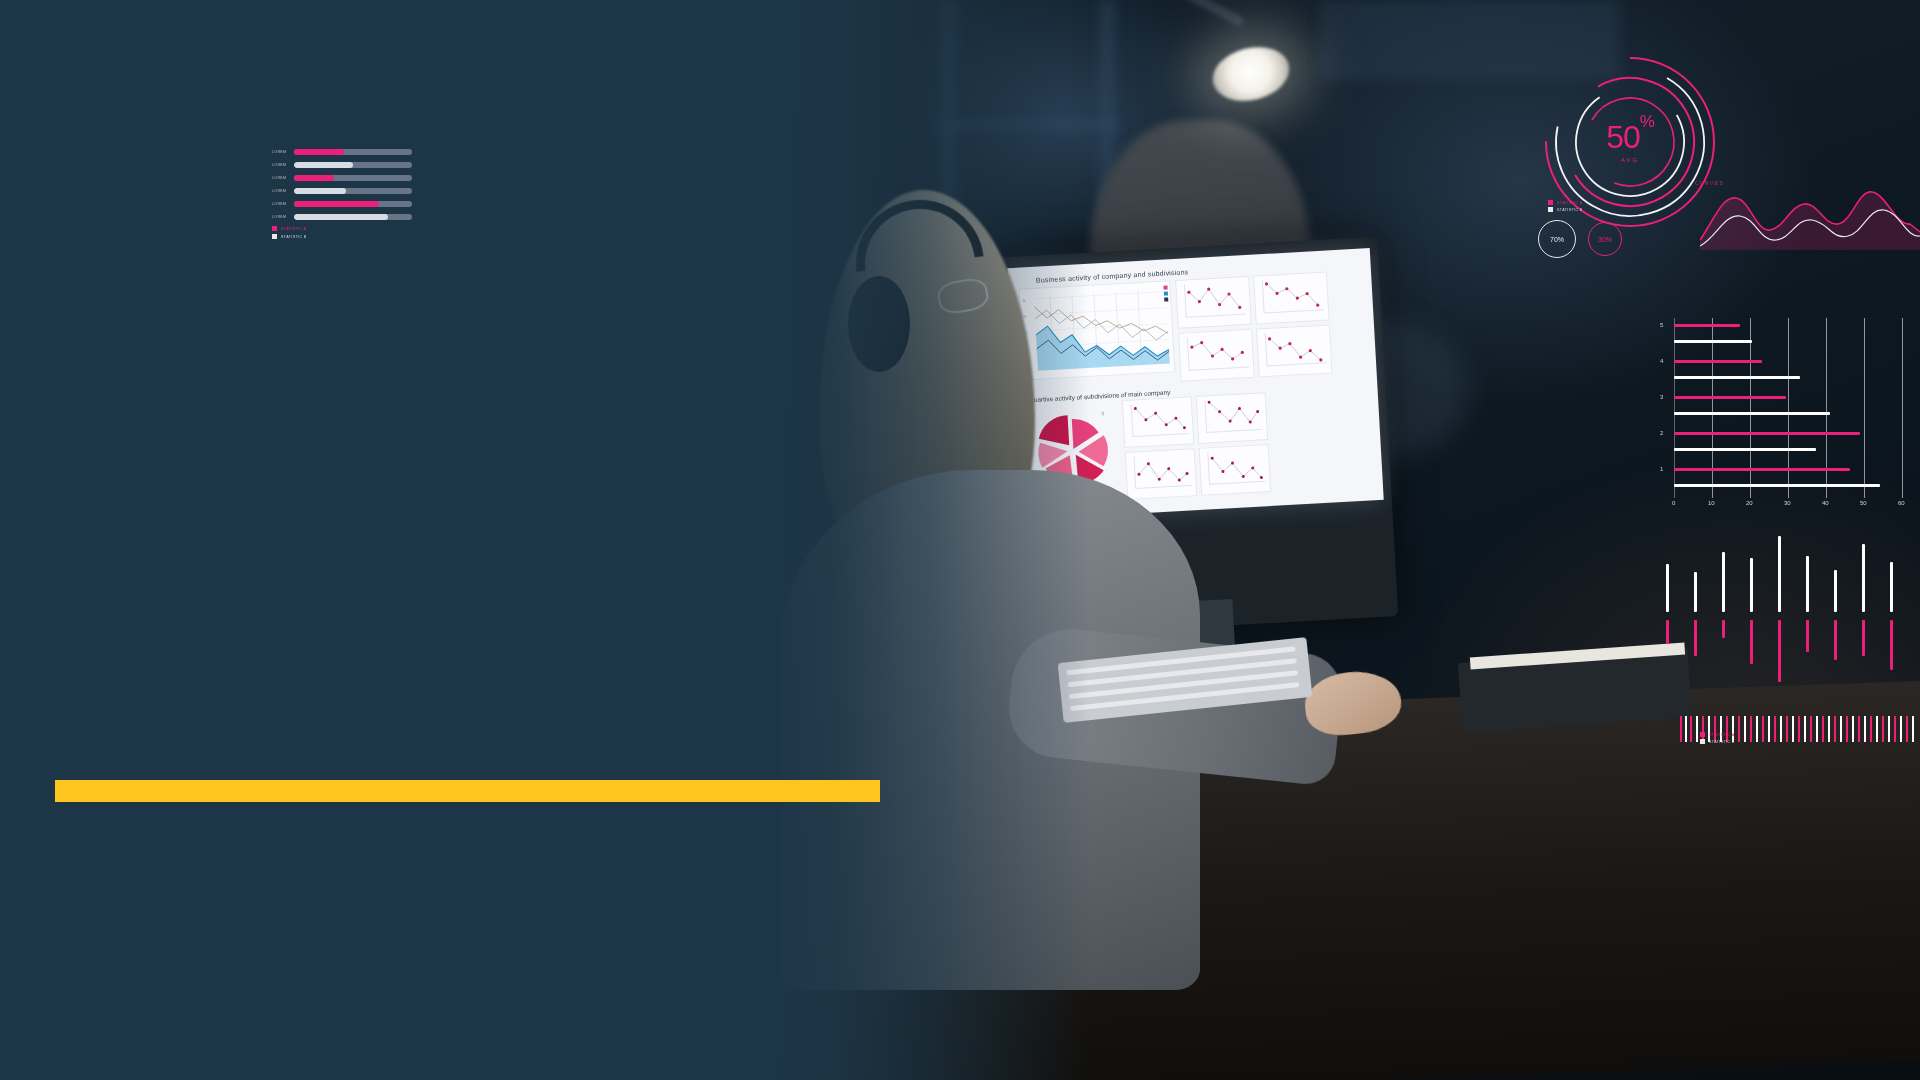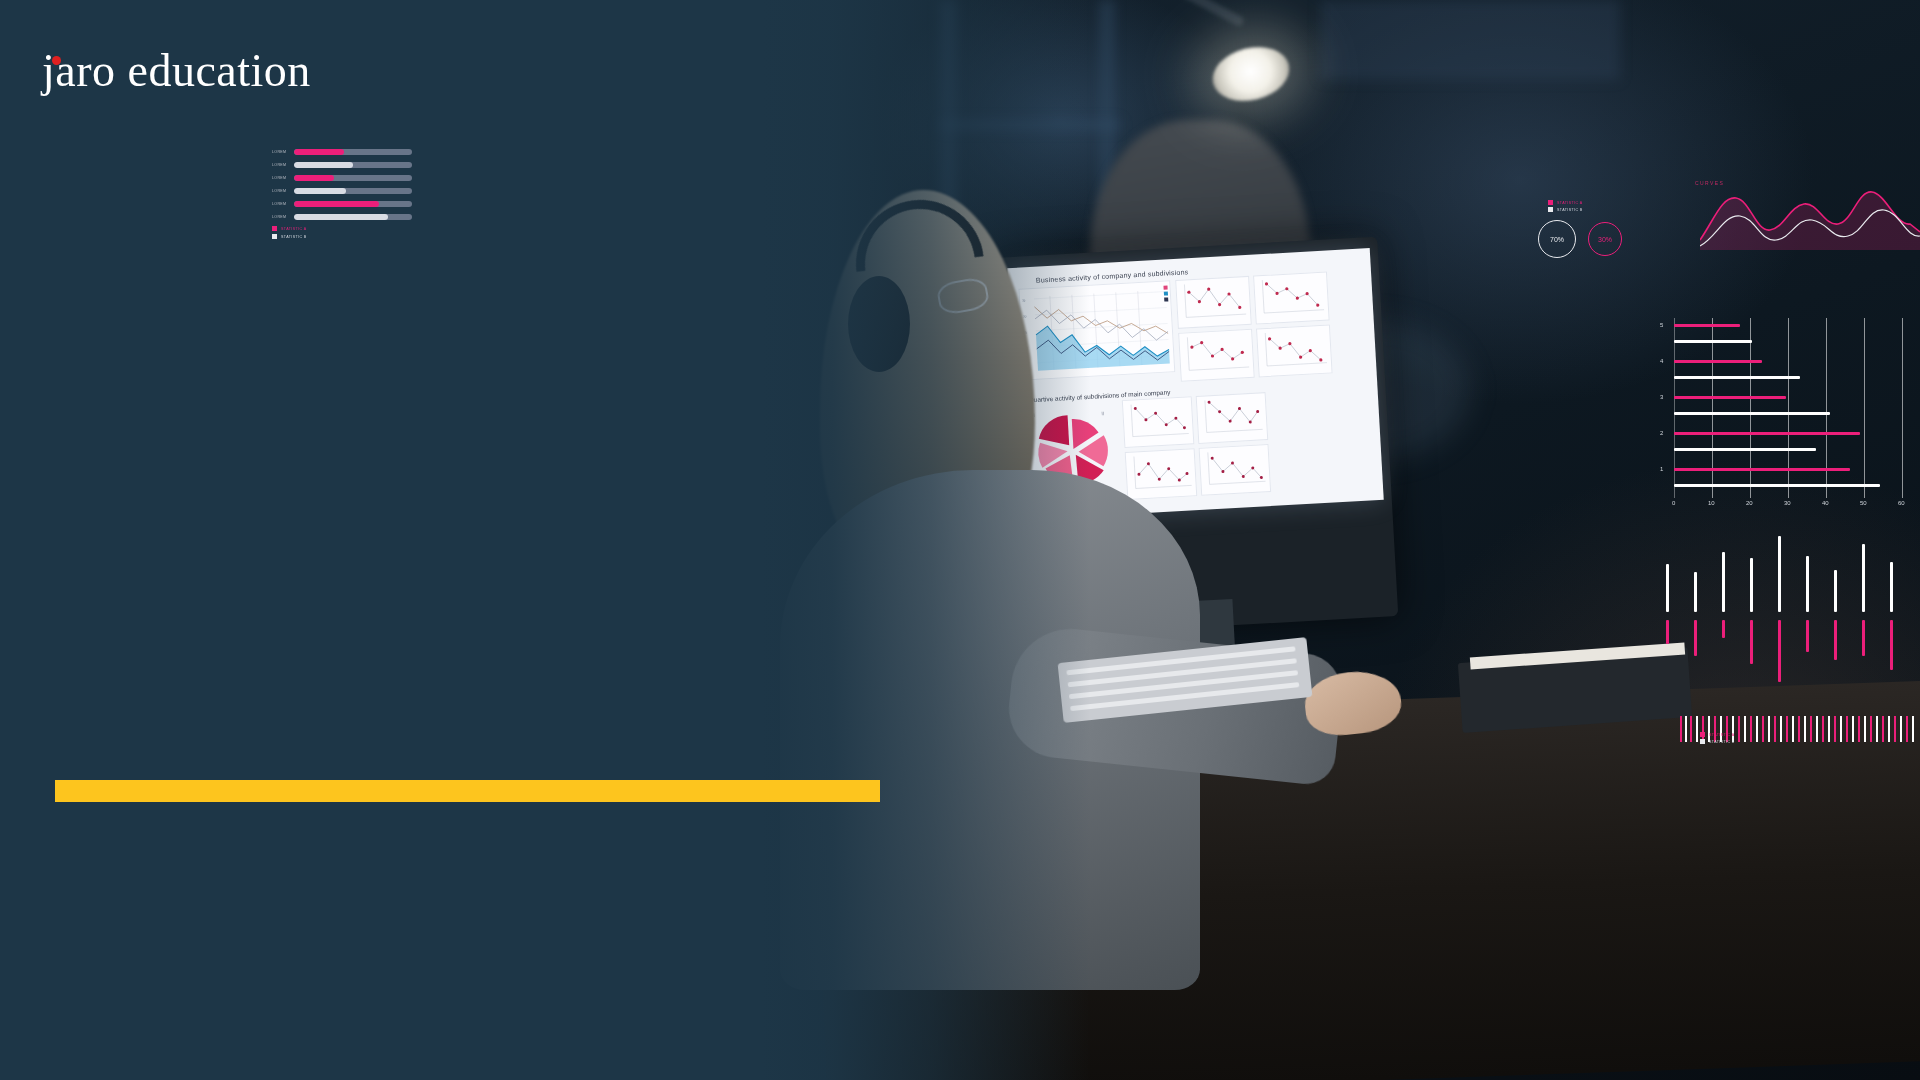--- a/index.html
+++ b/index.html
@@ -446,20 +446,33 @@
     <div style="width:36px;height:36px;border-radius:50%;border:1.4px solid #e8eaee;display:flex;align-items:center;justify-content:center;">
       <span style="font-size:7px;color:#e8eaee;">70%</span>
     </div>
   </div>
   <div class="hud" style="left:1588px;top:222px;">
     <div style="width:32px;height:32px;border-radius:50%;border:1.4px solid #ec1f7a;display:flex;align-items:center;justify-content:center;">
       <span style="font-size:7px;color:#ec1f7a;">30%</span>
     </div>
   </div>
 
+  <div class="hud ring-wrap">
+    <svg width="180" height="180" viewBox="0 0 180 180">
+      <circle cx="90" cy="90" r="84" fill="none" stroke="#ec1f7a" stroke-width="2" stroke-dasharray="396 132" transform="rotate(-90 90 90)"></circle>
+      <circle cx="90" cy="90" r="74" fill="none" stroke="#f2f3f6" stroke-width="1.8" stroke-dasharray="325 140" transform="rotate(-60 90 90)"></circle>
+      <circle cx="90" cy="90" r="64" fill="none" stroke="#ec1f7a" stroke-width="2" stroke-dasharray="300 102" transform="rotate(-120 90 90)"></circle>
+      <circle cx="90" cy="90" r="54" fill="none" stroke="#f2f3f6" stroke-width="1.8" stroke-dasharray="250 90" transform="rotate(-30 90 90)"></circle>
+      <circle cx="90" cy="90" r="44" fill="none" stroke="#ec1f7a" stroke-width="1.6" stroke-dasharray="200 76" transform="rotate(-150 90 90)"></circle>
+    </svg>
+    <div class="pct">
+      <div class="pct-num"><span>50</span><sup>%</sup></div>
+      <div class="pct-sub">AVG</div>
+    </div>
+  </div>
 
   <span class="curves-lbl">CURVES</span>
 
   <div class="hud spark">
     <svg width="220" height="70" viewBox="0 0 220 70">
       <path d="M0,60 C14,40 22,16 36,18 C50,20 56,52 70,50 C84,48 90,26 104,24 C118,22 124,46 138,44 C152,42 158,10 172,12 C186,14 196,46 210,44 L220,52" fill="none" stroke="#ec1f7a" stroke-width="1.6"></path>
       <path d="M0,60 C14,40 22,16 36,18 C50,20 56,52 70,50 C84,48 90,26 104,24 C118,22 124,46 138,44 C152,42 158,10 172,12 C186,14 196,46 210,44 L220,52 L220,70 L0,70 Z" fill="#ec1f7a" opacity=".20"></path>
       <path d="M0,66 C16,58 24,34 40,36 C56,38 60,62 76,60 C92,58 96,38 112,40 C128,42 132,60 148,56 C164,52 168,28 184,30 C200,32 206,58 220,56" fill="none" stroke="#e8eaee" stroke-width="1.2"></path>
     </svg>
   </div>
@@ -568,21 +581,17 @@
     <div class="legend-row">
       <i class="sw" style="background:#ec1f7a;"></i>
       <span class="legend-txt" style="color:#ec1f7a;">STATISTIC A</span>
     </div>
     <div class="legend-row">
       <i class="sw" style="background:#e8eaee;"></i>
       <span class="legend-txt" style="color:#d7dbe2;">STATISTIC B</span>
     </div>
   </div>
 
-  <div class="brand">
-    <span class="brand-dot"></span>
-    <span class="brand-txt">jaro education</span>
-  </div>
 
 
   <div class="rule"></div>
 
 </div>
 
 </body></html>

